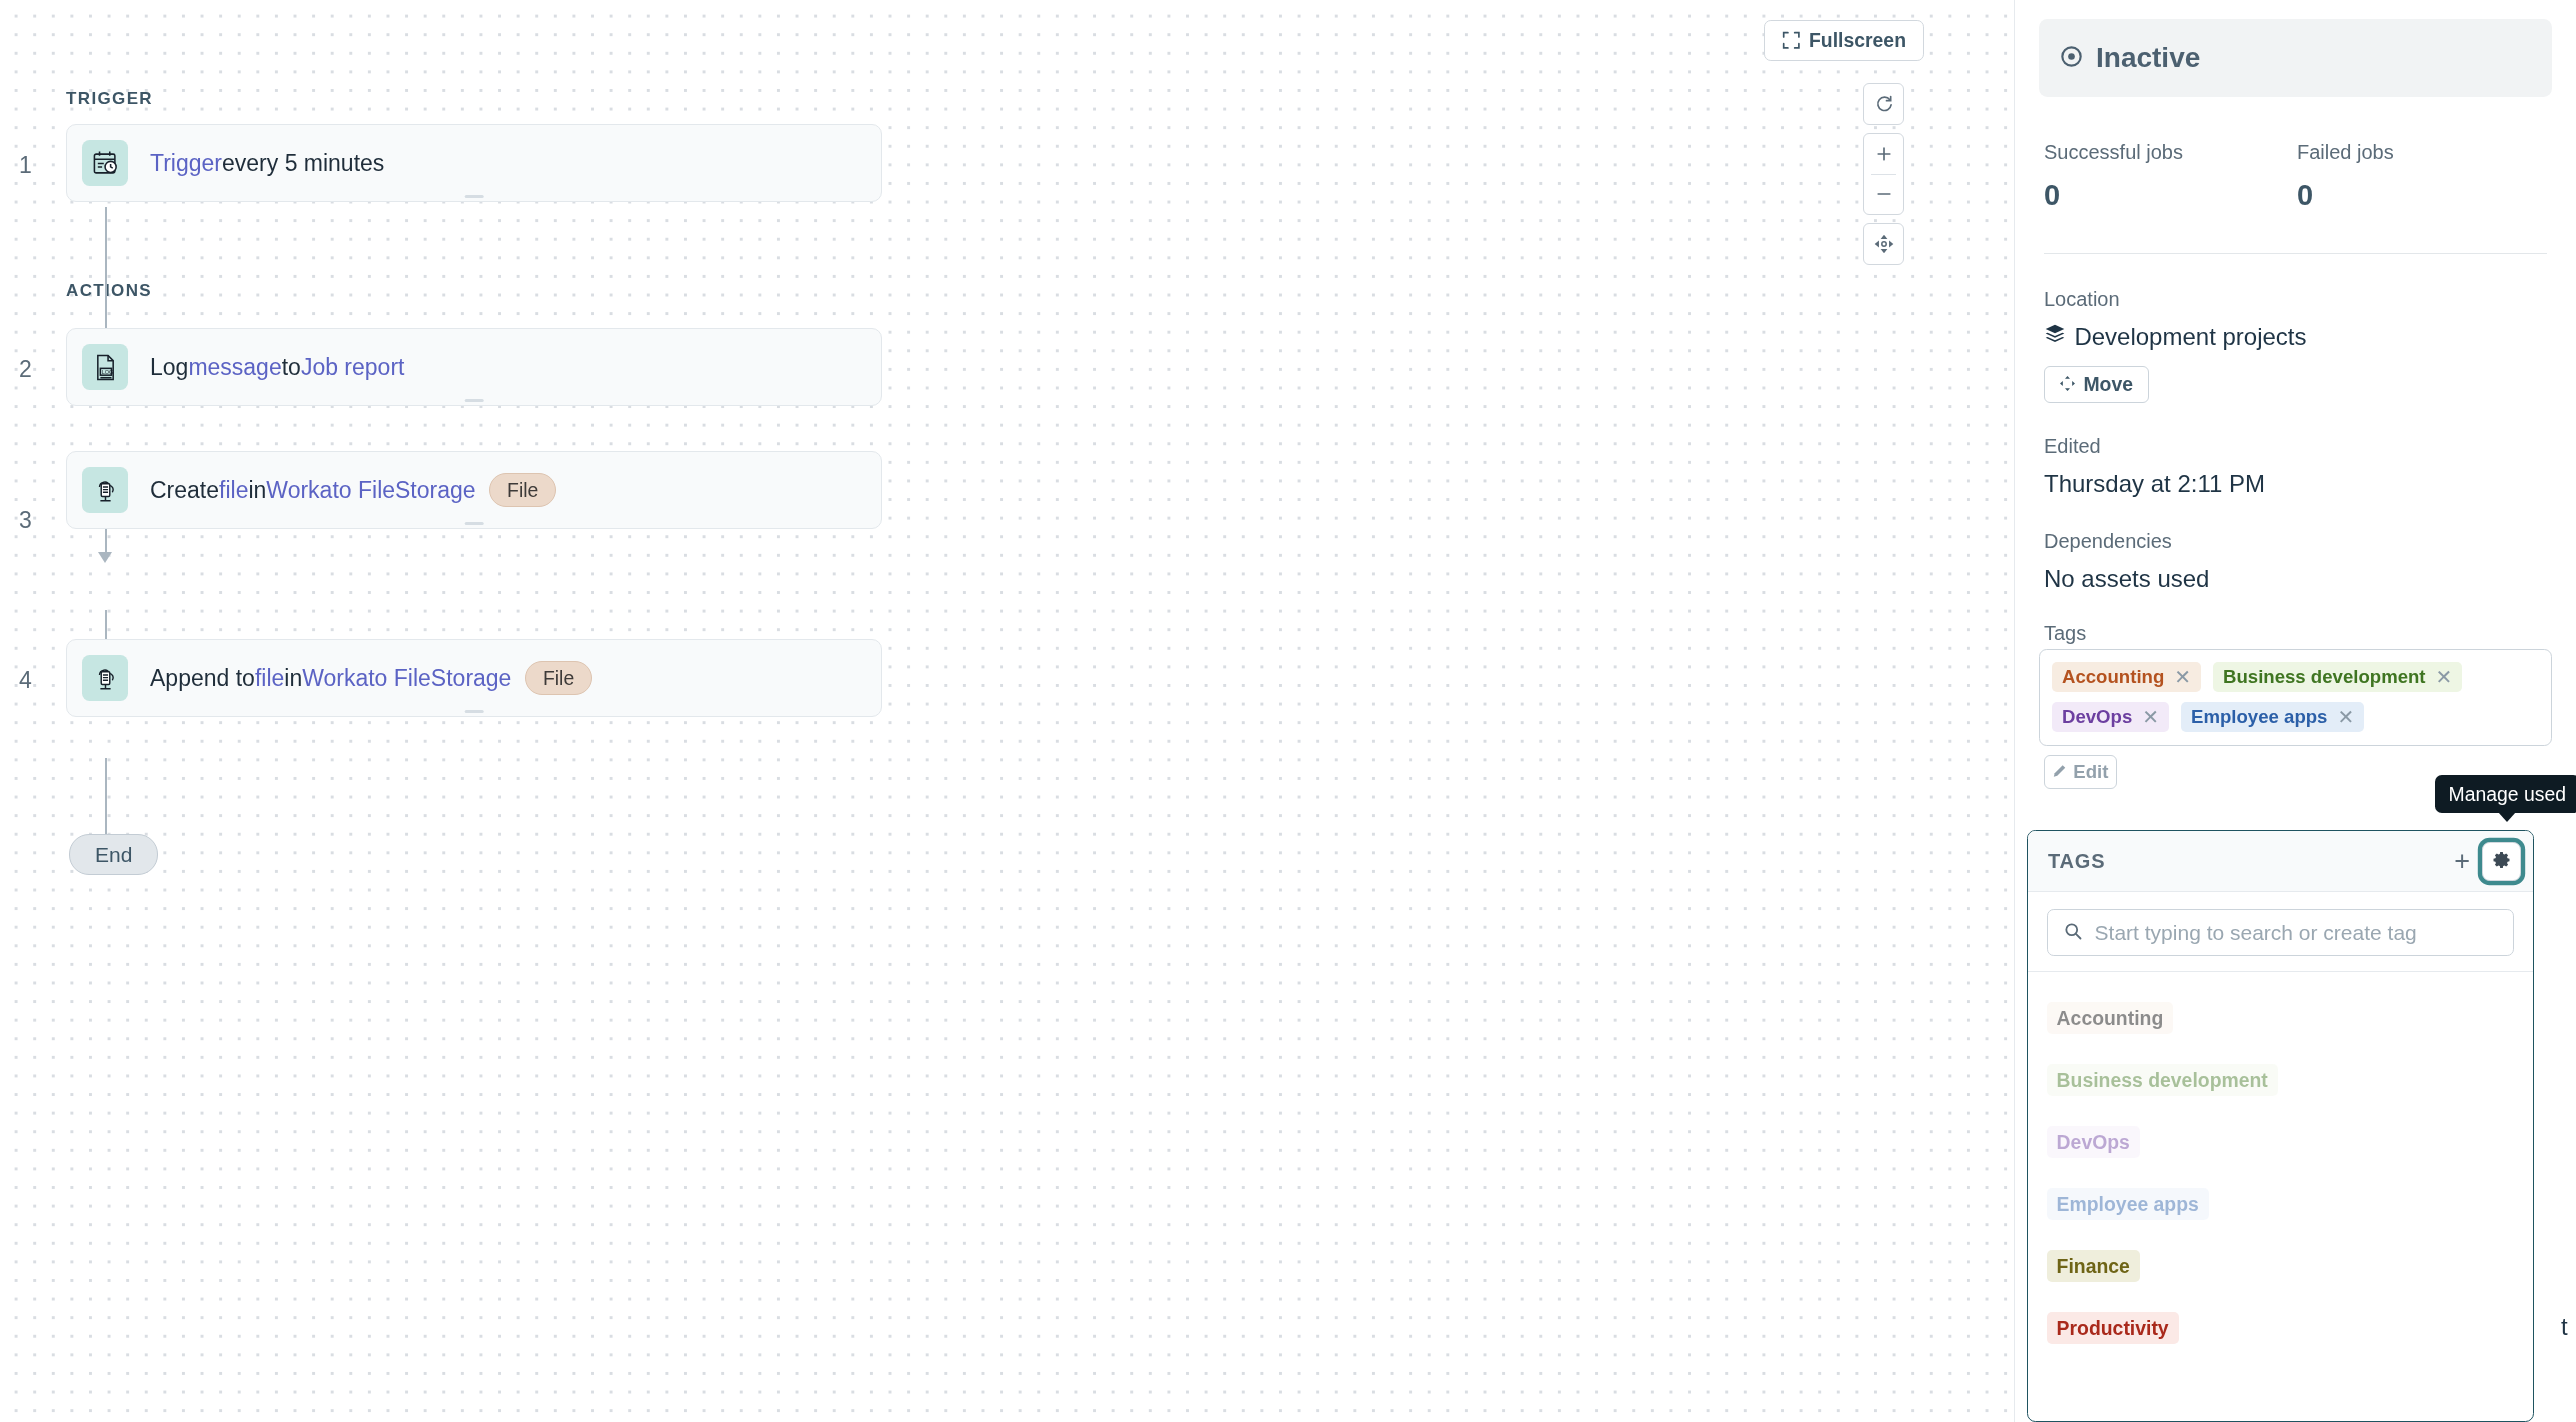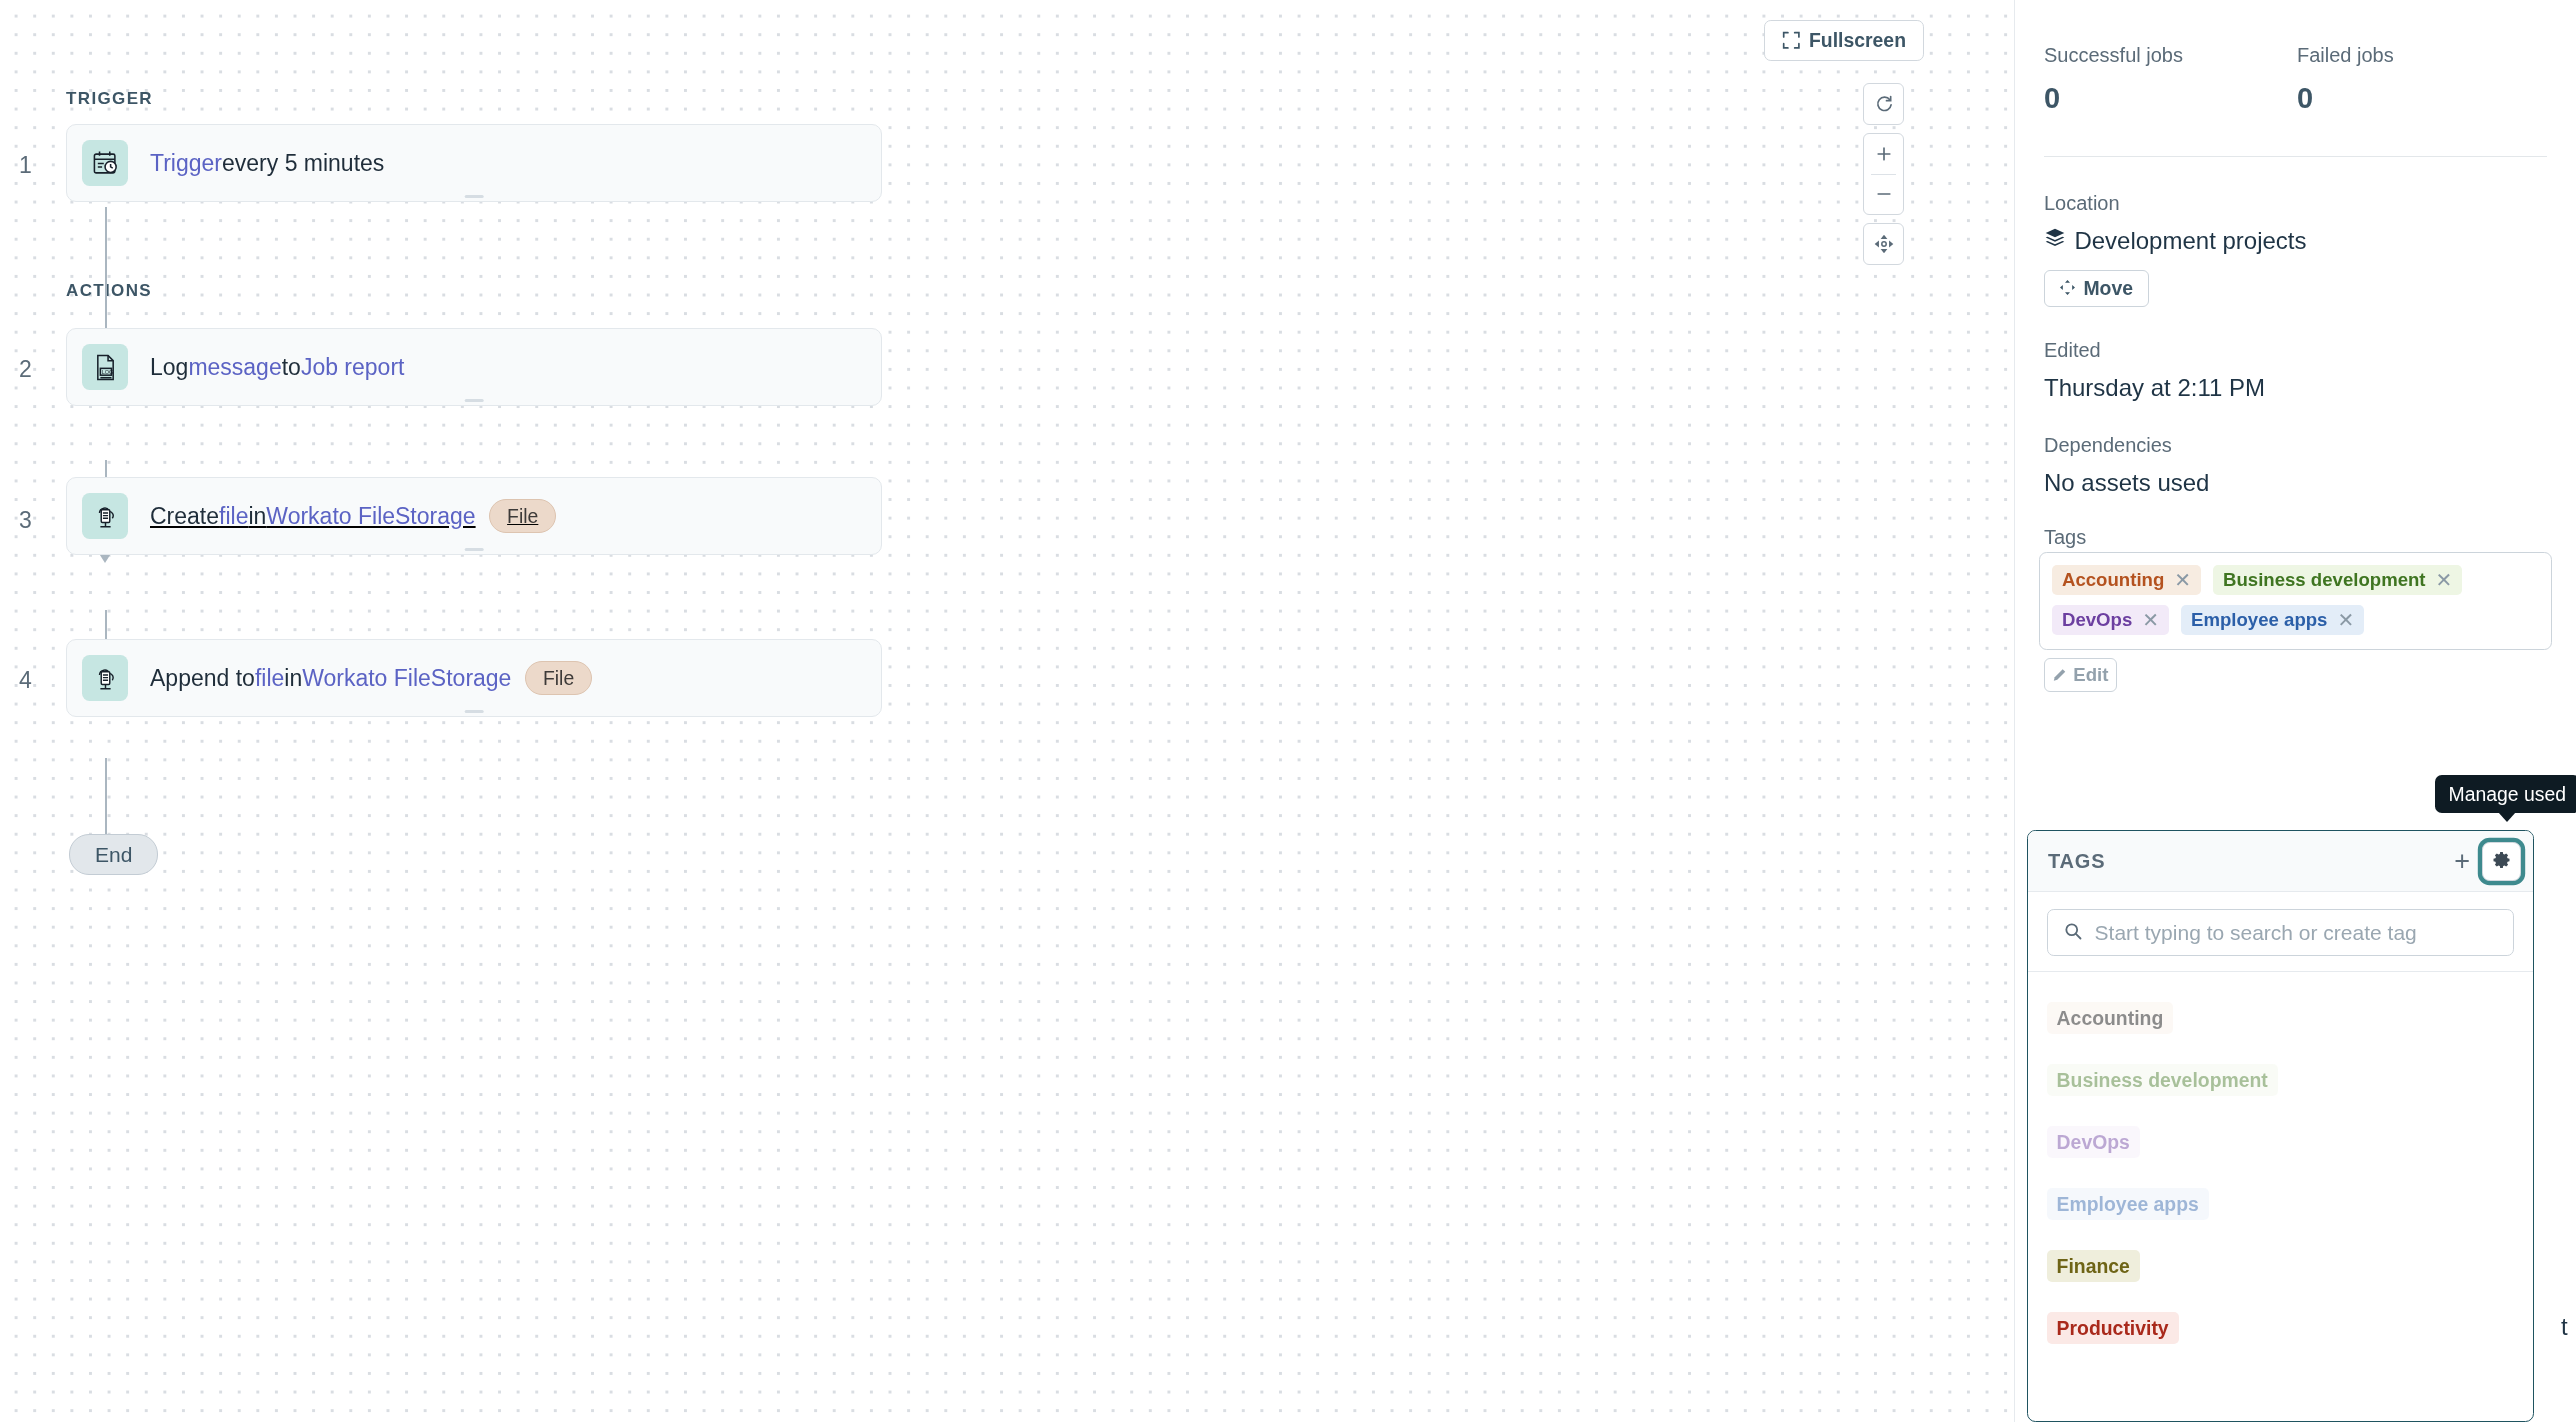--- a/index.html
+++ b/index.html
@@ -298,21 +298,21 @@
           </div>
           <div class="node-txt">
             <span>Log </span>
             <span class="lk">message</span>
             <span> to </span>
             <span class="lk">Job report</span>
           </div>
           <div class="node-grip"></div>
         </div>
         <div class="step-num" style="left: 8.4px; top: 507px;">3</div>
-        <div class="node" style="top: 477px; text-decoration: underline;">
+        <div class="node" style="top: 451px;">
           <div class="node-ico">
             <svg width="29" height="29" viewBox="0 0 34 34" fill="none" stroke="#17202a" stroke-width="1.7">
               <path d="M10 13a6 6 0 0 1 11.6-2A5 5 0 0 1 25 19"></path>
               <rect x="12" y="9" width="10" height="15" rx="1.4" fill="#fff"></rect>
               <path d="M14 13h6M14 16h6M14 19h6"></path>
               <path d="M17 24v5M11 29h12"></path>
             </svg>
           </div>
           <div class="node-txt">
             <span>Create </span>
@@ -344,20 +344,29 @@
         </div>
       </div>
 
     <div class="end-node">
       <span>End</span>
     </div>
   </div>
 
   <div class="panel">
 
+    <div class="status-bar">
+      <span>
+        <svg width="25" height="25" viewBox="0 0 30 30" fill="none" stroke="#4c6070" stroke-width="2.6">
+          <circle cx="15" cy="15" r="11"></circle>
+            <circle cx="15" cy="15" r="4" fill="#4c6070" stroke="none"></circle>
+        </svg>
+      </span>
+      <span class="stxt">Inactive</span>
+    </div>
 
     <div class="jobs">
       <div class="col">
         <div class="k">Successful jobs</div>
         <div class="v">0</div>
       </div>
       <div class="col">
         <div class="k">Failed jobs</div>
         <div class="v">0</div>
       </div>

